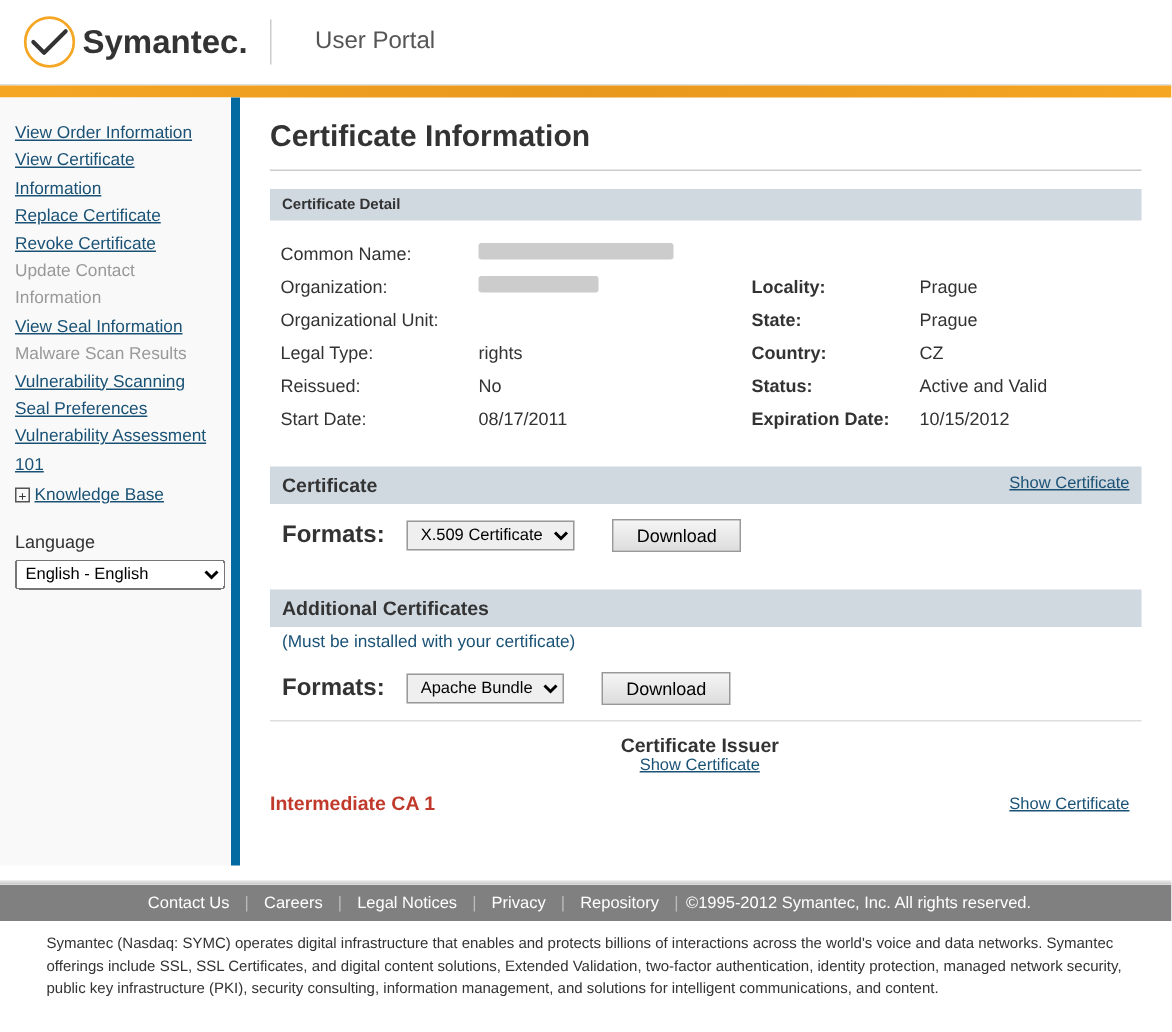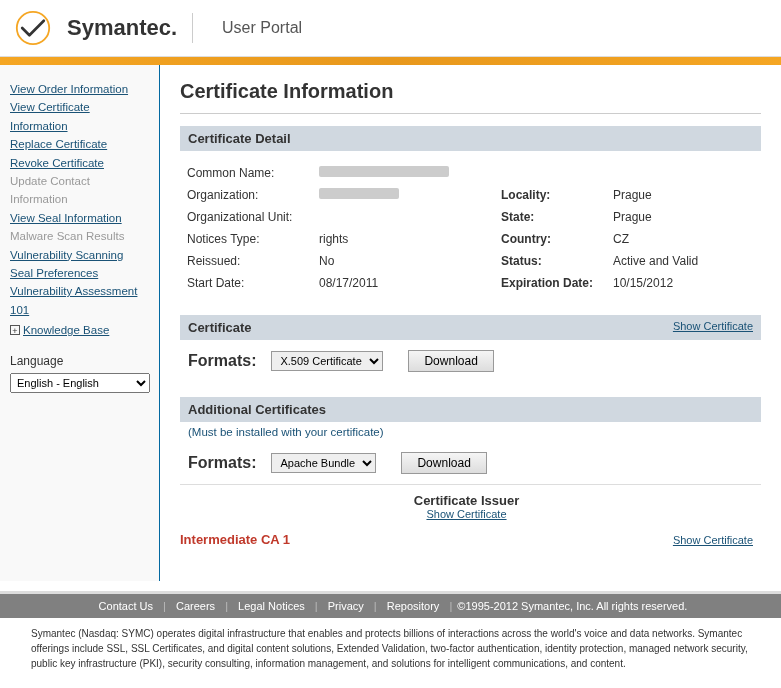--- a/index.html
+++ b/index.html
@@ -1,46 +1,46 @@
 <!DOCTYPE html>
 <html><head>
   <meta charset="utf-8">
   <style>
     * { margin: 0; padding: 0; box-sizing: border-box; }
     body { font-family: Arial, sans-serif; font-size: 12px; color: #333; background: #fff; width: 781px; }
 
     
     .header { display: flex; align-items: center; padding: 10px 15px; background: #fff; border-bottom: 1px solid #ddd; }
-    .logo { display: flex; align-items: center; gap: 16px; }
+    .logo { display: flex; align-items: center; gap: 4px; }
     .logo-icon { width: 36px; height: 36px; }
     .logo-text { font-size: 22px; font-weight: bold; color: #333; }
     .header-divider { width: 1px; height: 30px; background: #ccc; margin: 0 15px; }
     .header-portal { font-size: 16px; color: #555; margin-left: 14px; }
     .gold-bar { height: 8px; background: linear-gradient(to right, #f5a623, #e8981c, #f5a623); }
 
     
     .main-layout { display: flex; min-height: 500px; }
 
     
-    .sidebar { width: 160px; padding: 15px 10px; border-right: 1px solid #0369a1; background: #f9f9f9; flex-shrink: 0; }
+    .sidebar { width: 160px; padding: 15px 10px; border-right: 6px solid #0369a1; background: #f9f9f9; flex-shrink: 0; }
     .sidebar a { display: block; color: #1a5276; text-decoration: underline; font-size: 11.5px; line-height: 1.6; cursor: pointer; }
     .sidebar .disabled { color: #999; text-decoration: none; cursor: default; font-size: 11.5px; line-height: 1.6; }
     .sidebar-section { margin-bottom: 8px; }
     .sidebar-language { margin-top: 15px; }
     .sidebar-language label { font-size: 12px; color: #333; display: block; margin-bottom: 5px; }
     .sidebar-language select { width: 140px; font-size: 11px; padding: 2px; }
     .expand-icon { display: inline-block; width: 10px; height: 10px; border: 1px solid #555; text-align: center; line-height: 10px; font-size: 9px; margin-right: 3px; }
 
     
     .content { flex: 1; padding: 15px 20px; }
     .page-title { font-size: 20px; font-weight: bold; color: #333; margin-bottom: 10px; }
     hr.section-hr { border: none; border-top: 1px solid #ccc; margin: 8px 0 12px 0; }
 
     
-    .section-header { background: #d0d8e0; padding: 5px 8px; font-size: 13px; font-weight: bold; color: #333; margin-bottom: 10px; }
+    .section-header { background: #d0d8e0; padding: 5px 8px; font-size: 10px; font-weight: bold; color: #333; margin-bottom: 10px; }
 
     
     .detail-table { width: 100%; font-size: 12px; margin-bottom: 20px; }
     .detail-table td { padding: 3px 5px; vertical-align: top; }
     .detail-table .label { font-weight: normal; color: #333; width: 130px; }
     .detail-table .value { color: #333; width: 180px; }
     .detail-table .label2 { font-weight: bold; color: #333; width: 110px; }
     .detail-table .value2 { color: #333; }
     .blue-text { color: #1a5276; }
     .orange-text { color: #e67e22; }
@@ -138,21 +138,21 @@
         <td class="label2">Locality:</td>
         <td class="value2">Prague</td>
       </tr>
       <tr>
         <td class="label">Organizational Unit:</td>
         <td class="value"></td>
         <td class="label2">State:</td>
         <td class="value2">Prague</td>
       </tr>
       <tr>
-        <td class="label">Notices Type:</td>
+        <td class="label">Legal Type:</td>
         <td class="value">rights</td>
         <td class="label2">Country:</td>
         <td class="value2">CZ</td>
       </tr>
       <tr>
         <td class="label">Reissued:</td>
         <td class="value orange-text">No</td>
         <td class="label2">Status:</td>
         <td class="value2">Active and Valid</td>
       </tr>

